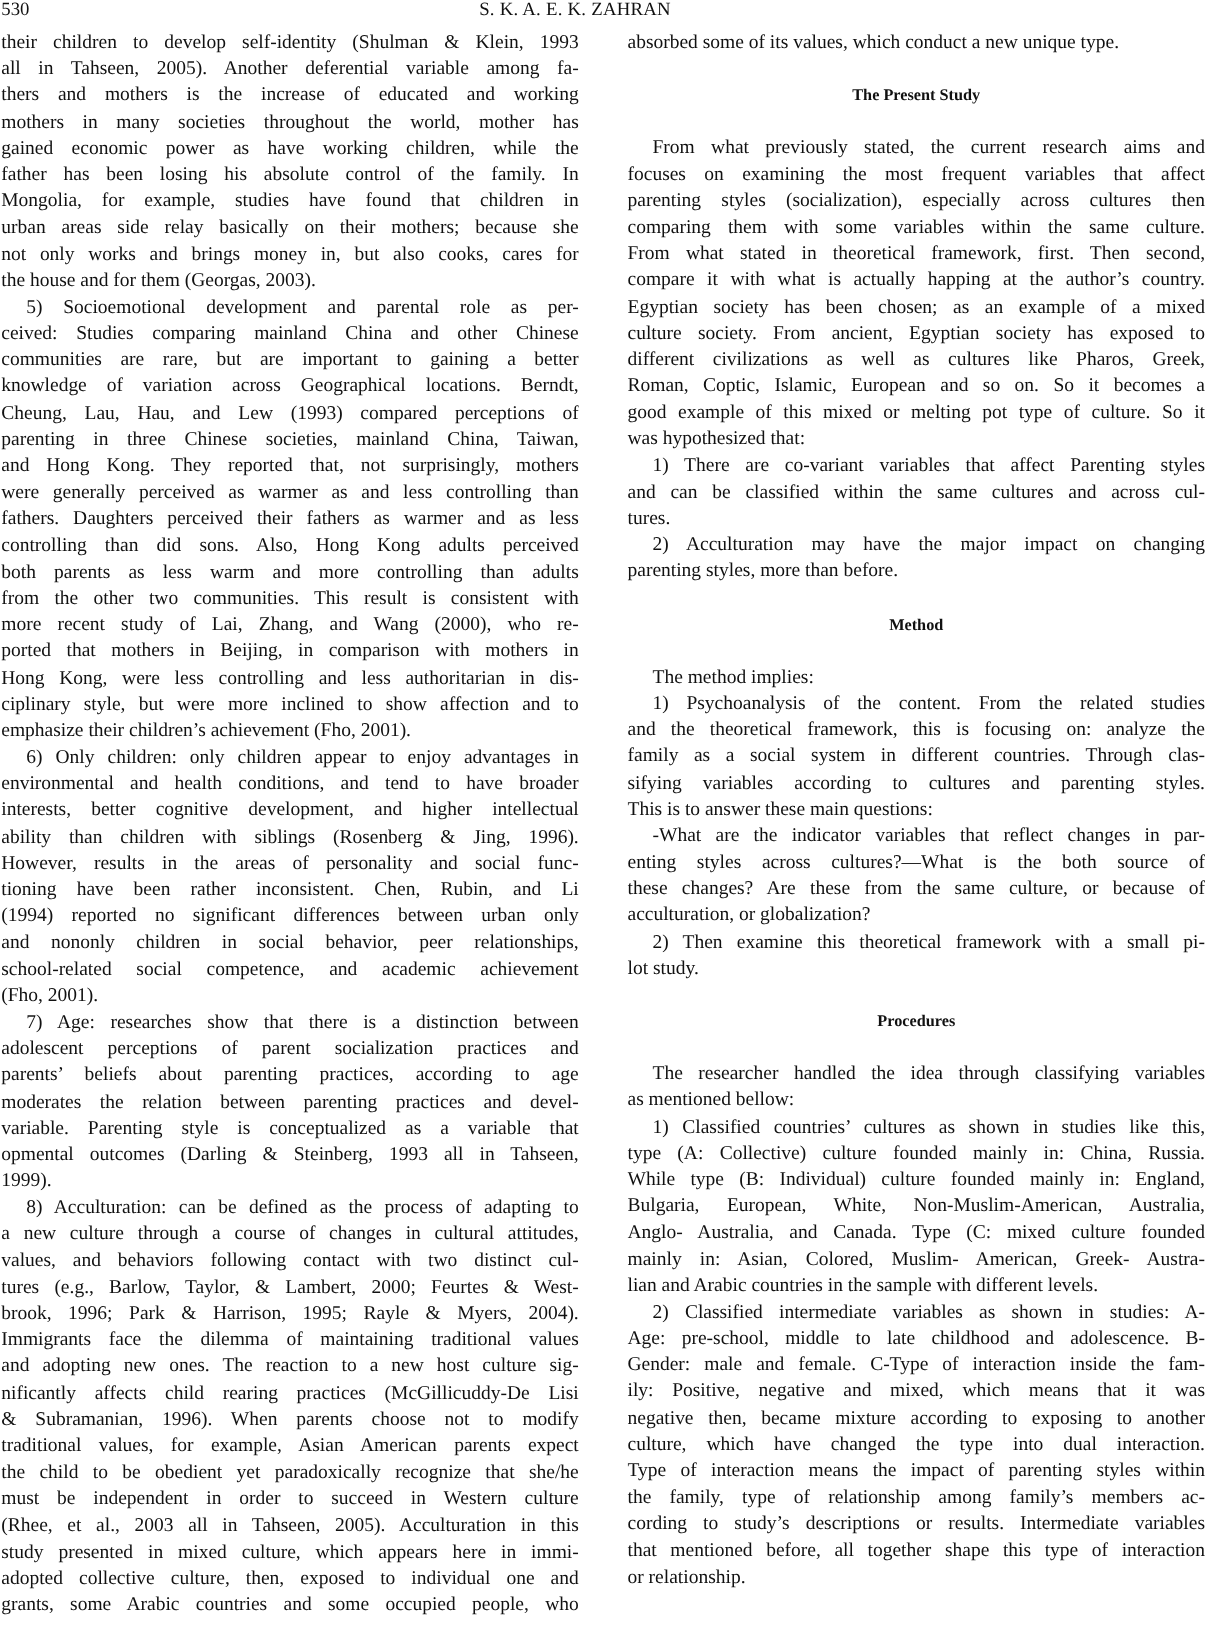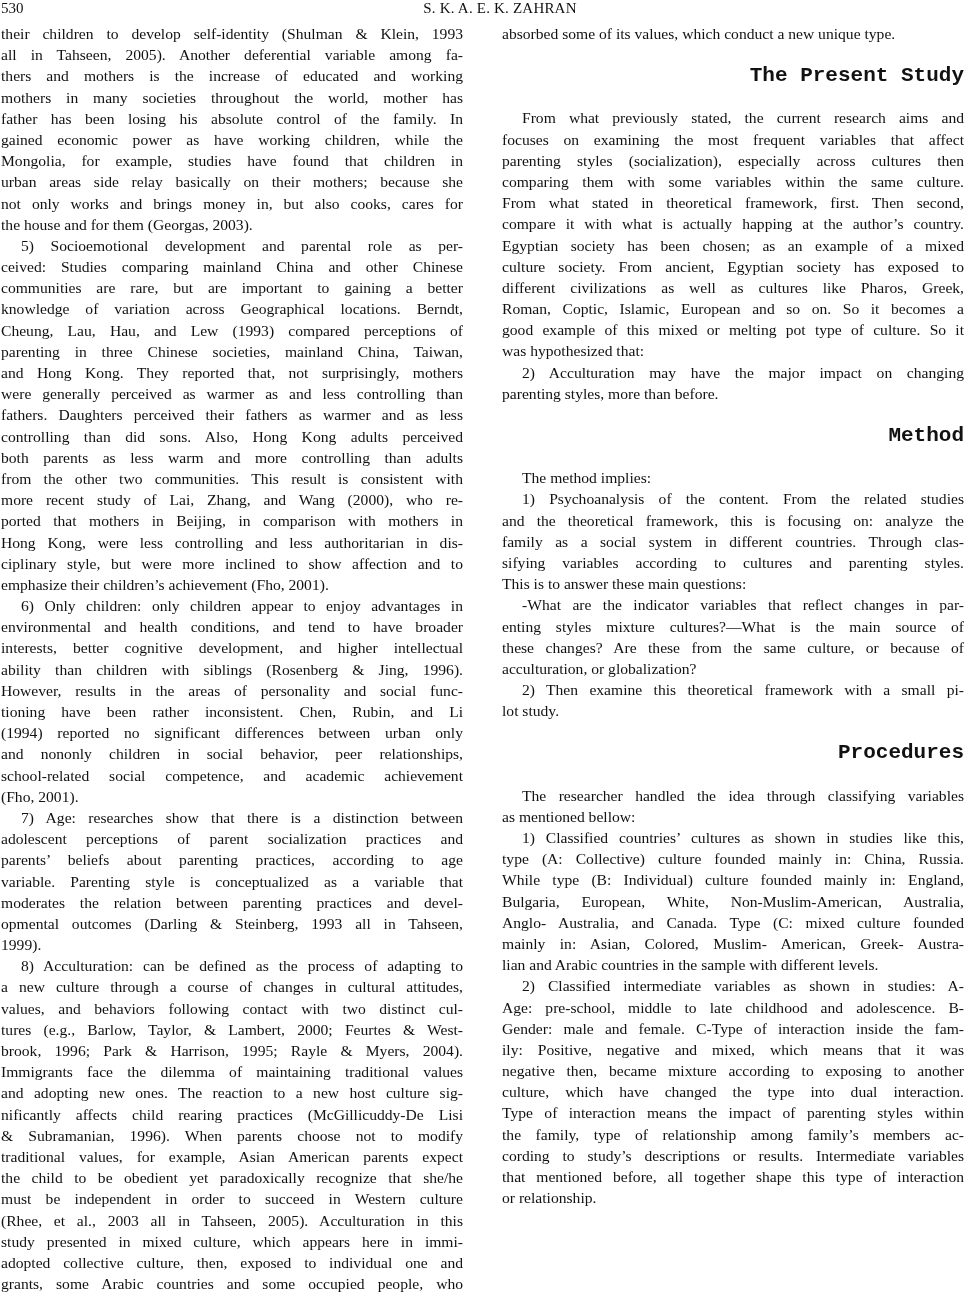--- a/index.html
+++ b/index.html
@@ -3,52 +3,52 @@
 <meta charset="utf-8">
 <style>
   html, body { margin: 0; padding: 0; background: #ffffff; }
   body {
     width: 968px; height: 1315px; position: relative; overflow: hidden;
     font-family: "Liberation Serif", "DejaVu Serif", serif;
     color: #111111;
   }
   .header { position: absolute; top: 0; left: 0; width: 968px; height: 22px; font-size: 15px; }
   .page-num { position: absolute; left: 1px; top: 0px; }
-  .running-head { position: absolute; left: 0; width: 920px; top: 0px; text-align: center; letter-spacing: 0.2px; margin-left: 40px; }
+  .running-head { position: absolute; left: 0; width: 920px; top: 0px; text-align: center; letter-spacing: 0.2px; }
   .col { position: absolute; top: 23px; width: 462px; }
   .col.left { left: 1px; }
   .col.right { left: 502px; }
   .ln {
     display: block; height: 21.2px; line-height: 21.2px; font-size: 15.6px;
     white-space: nowrap; text-align: justify; text-align-last: justify;
     overflow: hidden;
   }
   .ln.last { text-align-last: left; }
   .ln.ind { text-indent: 20px; }
   .heading {
-    display: block; font-weight: bold; font-size: 21px; text-align: right;
-    height: 21.2px; line-height: 21.2px; margin: 21px 0 21px 0; font-family: Liberation Mono, monospace;
+    display: block; font-weight: bold; font-size: 13px; text-align: center;
+    height: 21.2px; line-height: 21.2px; margin: 21px 0 21px 0;
   }
 </style>
 </head>
 <body>
 
 <div class="header">
   <span class="page-num">530</span>
   <span class="running-head">S. K. A. E. K. ZAHRAN</span>
 </div>
 
 <div class="col left" id="left-col">
     <div>
       <span class="ln">their children to develop self-identity (Shulman &amp; Klein, 1993</span>
       <span class="ln">all in Tahseen, 2005). Another deferential variable among fa-</span>
       <span class="ln">thers and mothers is the increase of educated and working</span>
       <span class="ln">mothers in many societies throughout the world, mother has</span>
+      <span class="ln">gained economic power as have working children, while the</span>
       <span class="ln">father has been losing his absolute control of the family. In</span>
-      <span class="ln">gained economic power as have working children, while the</span>
       <span class="ln">Mongolia, for example, studies have found that children in</span>
       <span class="ln">urban areas side relay basically on their mothers; because she</span>
       <span class="ln">not only works and brings money in, but also cooks, cares for</span>
       <span class="ln last">the house and for them (Georgas, 2003).</span>
     </div>
     <div>
       <span class="ln ind">5) Socioemotional development and parental role as per-</span>
       <span class="ln">ceived: Studies comparing mainland China and other Chinese</span>
       <span class="ln">communities are rare, but are important to gaining a better</span>
       <span class="ln">knowledge of variation across Geographical locations. Berndt,</span>
@@ -75,22 +75,22 @@
       <span class="ln">tioning have been rather inconsistent. Chen, Rubin, and Li</span>
       <span class="ln">(1994) reported no significant differences between urban only</span>
       <span class="ln">and nononly children in social behavior, peer relationships,</span>
       <span class="ln">school-related social competence, and academic achievement</span>
       <span class="ln last">(Fho, 2001).</span>
     </div>
     <div>
       <span class="ln ind">7) Age: researches show that there is a distinction between</span>
       <span class="ln">adolescent perceptions of parent socialization practices and</span>
       <span class="ln">parents’ beliefs about parenting practices, according to age</span>
+      <span class="ln">moderates the relation between parenting practices and devel-</span>
       <span class="ln">variable. Parenting style is conceptualized as a variable that</span>
-      <span class="ln">moderates the relation between parenting practices and devel-</span>
       <span class="ln">opmental outcomes (Darling &amp; Steinberg, 1993 all in Tahseen,</span>
       <span class="ln last">1999).</span>
     </div>
     <div>
       <span class="ln ind">8) Acculturation: can be defined as the process of adapting to</span>
       <span class="ln">a new culture through a course of changes in cultural attitudes,</span>
       <span class="ln">values, and behaviors following contact with two distinct cul-</span>
       <span class="ln">tures (e.g., Barlow, Taylor, &amp; Lambert, 2000; Feurtes &amp; West-</span>
       <span class="ln">brook, 1996; Park &amp; Harrison, 1995; Rayle &amp; Myers, 2004).</span>
       <span class="ln">Immigrants face the dilemma of maintaining traditional values</span>
@@ -117,37 +117,42 @@
       <span class="ln">From what stated in theoretical framework, first. Then second,</span>
       <span class="ln">compare it with what is actually happing at the author’s country.</span>
       <span class="ln">Egyptian society has been chosen; as an example of a mixed</span>
       <span class="ln">culture society. From ancient, Egyptian society has exposed to</span>
       <span class="ln">different civilizations as well as cultures like Pharos, Greek,</span>
       <span class="ln">Roman, Coptic, Islamic, European and so on. So it becomes a</span>
       <span class="ln">good example of this mixed or melting pot type of culture. So it</span>
       <span class="ln last">was hypothesized that:</span>
     </div>
     <div>
+      <span class="ln ind">1) There are co-variant variables that affect Parenting styles</span>
+      <span class="ln">and can be classified within the same cultures and across cul-</span>
+      <span class="ln last">tures.</span>
+    </div>
+    <div>
       <span class="ln ind">2) Acculturation may have the major impact on changing</span>
       <span class="ln last">parenting styles, more than before.</span>
     </div>
     <h2 class="heading">Method</h2>
     <div>
       <span class="ln ind last">The method implies:</span>
     </div>
     <div>
       <span class="ln ind">1) Psychoanalysis of the content. From the related studies</span>
       <span class="ln">and the theoretical framework, this is focusing on: analyze the</span>
       <span class="ln">family as a social system in different countries. Through clas-</span>
       <span class="ln">sifying variables according to cultures and parenting styles.</span>
       <span class="ln last">This is to answer these main questions:</span>
     </div>
     <div>
       <span class="ln ind">-What are the indicator variables that reflect changes in par-</span>
-      <span class="ln">enting styles mixture cultures?—What is the main source of</span>
+      <span class="ln">enting styles across cultures?—What is the both source of</span>
       <span class="ln">these changes? Are these from the same culture, or because of</span>
       <span class="ln last">acculturation, or globalization?</span>
     </div>
     <div>
       <span class="ln ind">2) Then examine this theoretical framework with a small pi-</span>
       <span class="ln last">lot study.</span>
     </div>
     <h2 class="heading">Procedures</h2>
     <div>
       <span class="ln ind">The researcher handled the idea through classifying variables</span>

